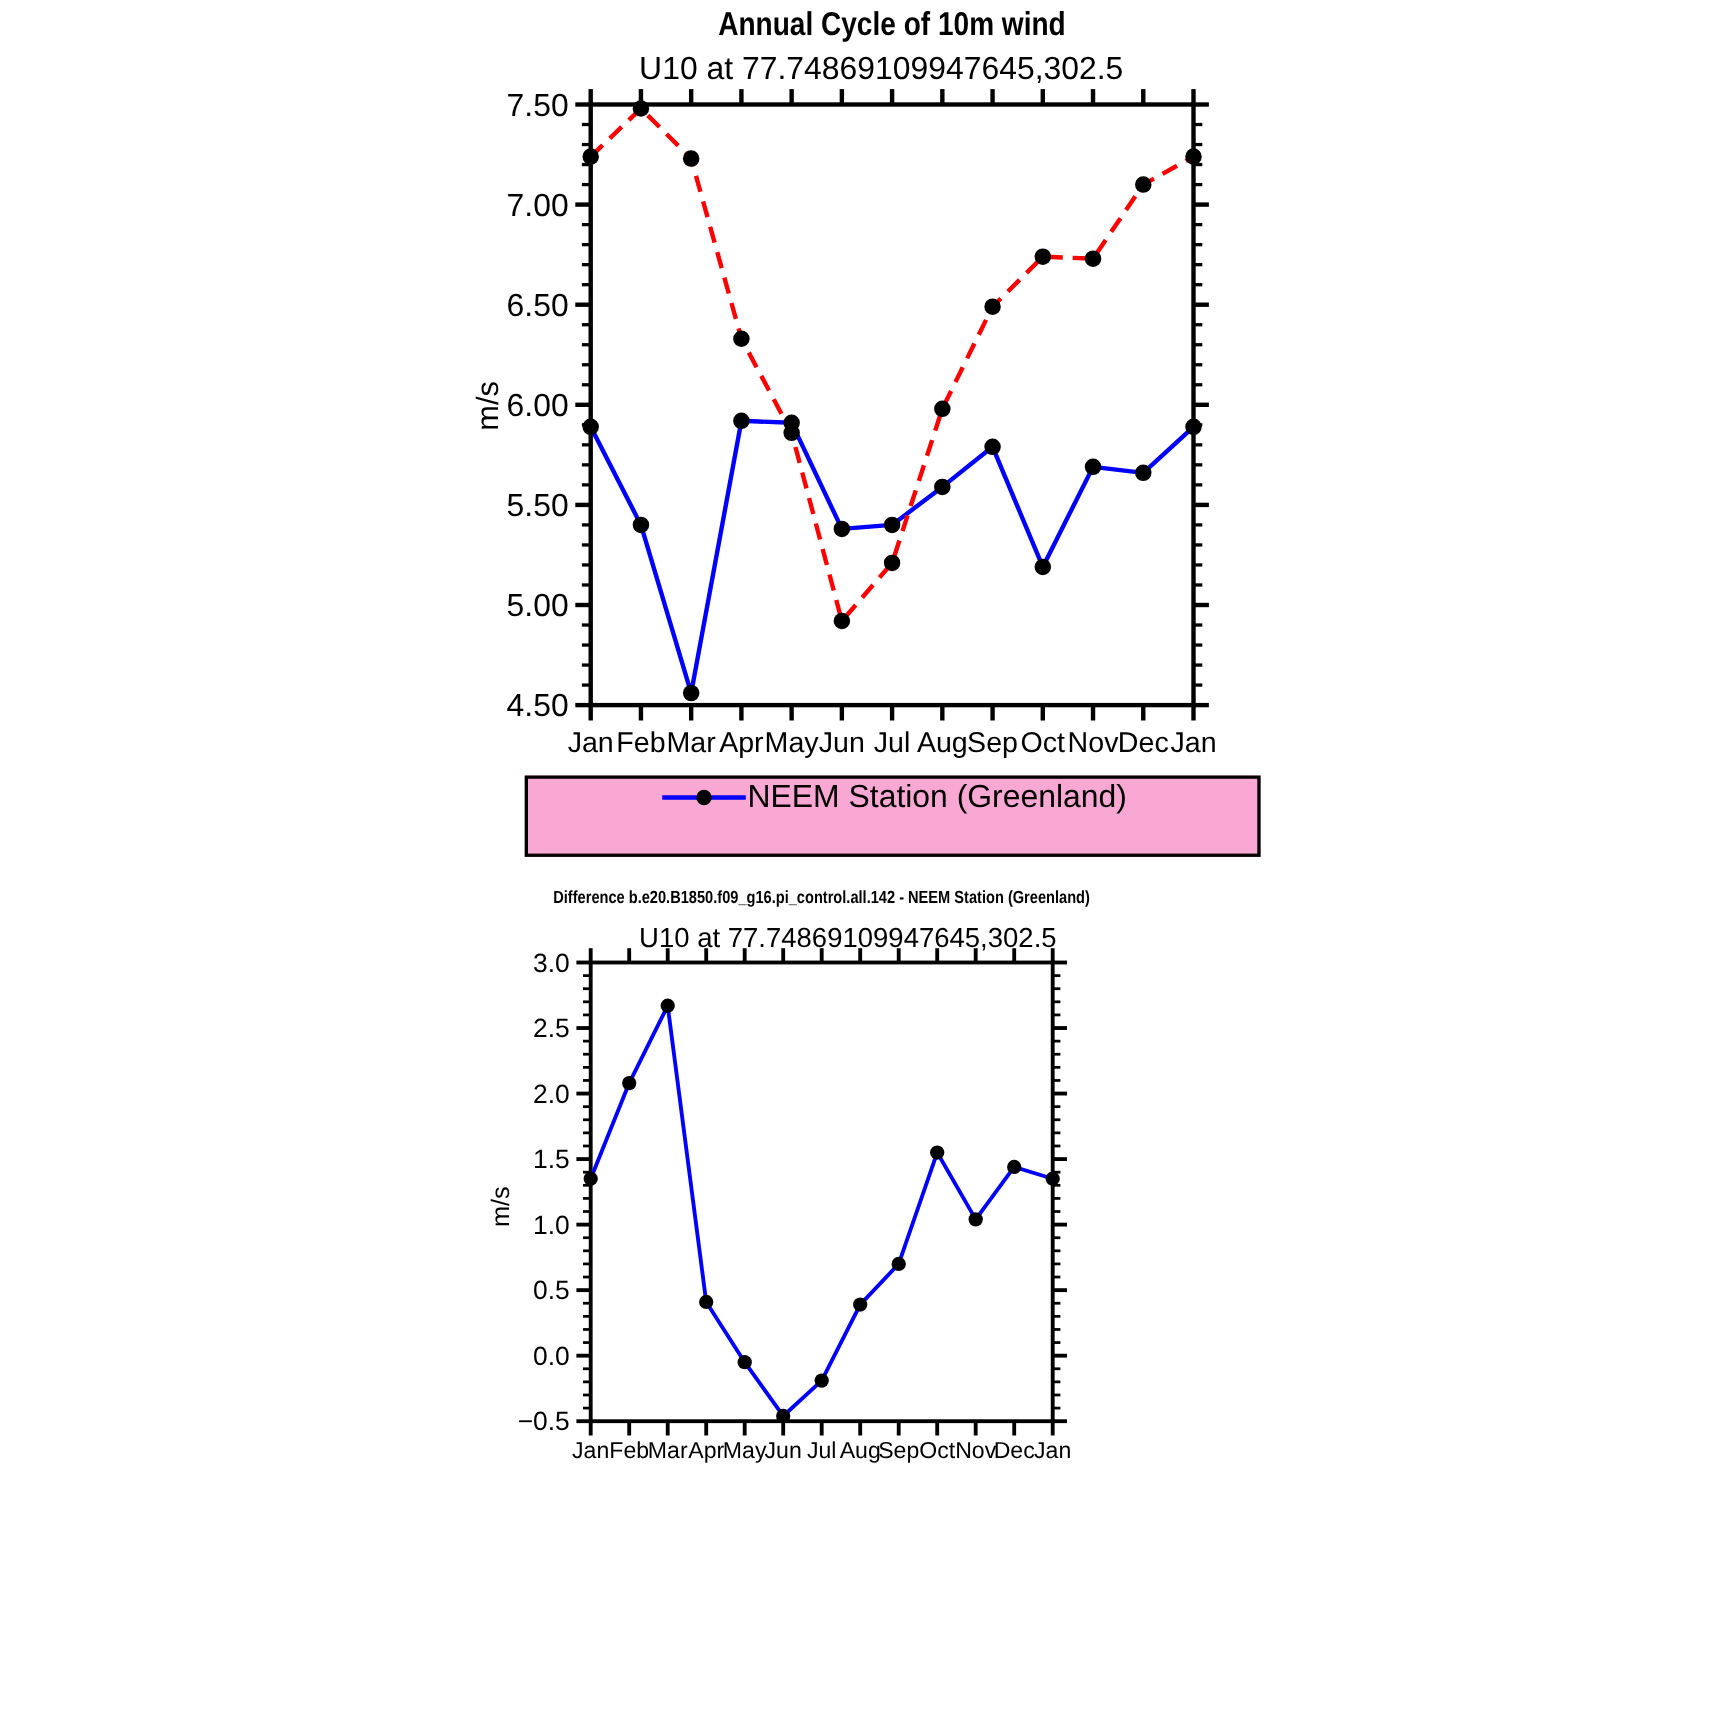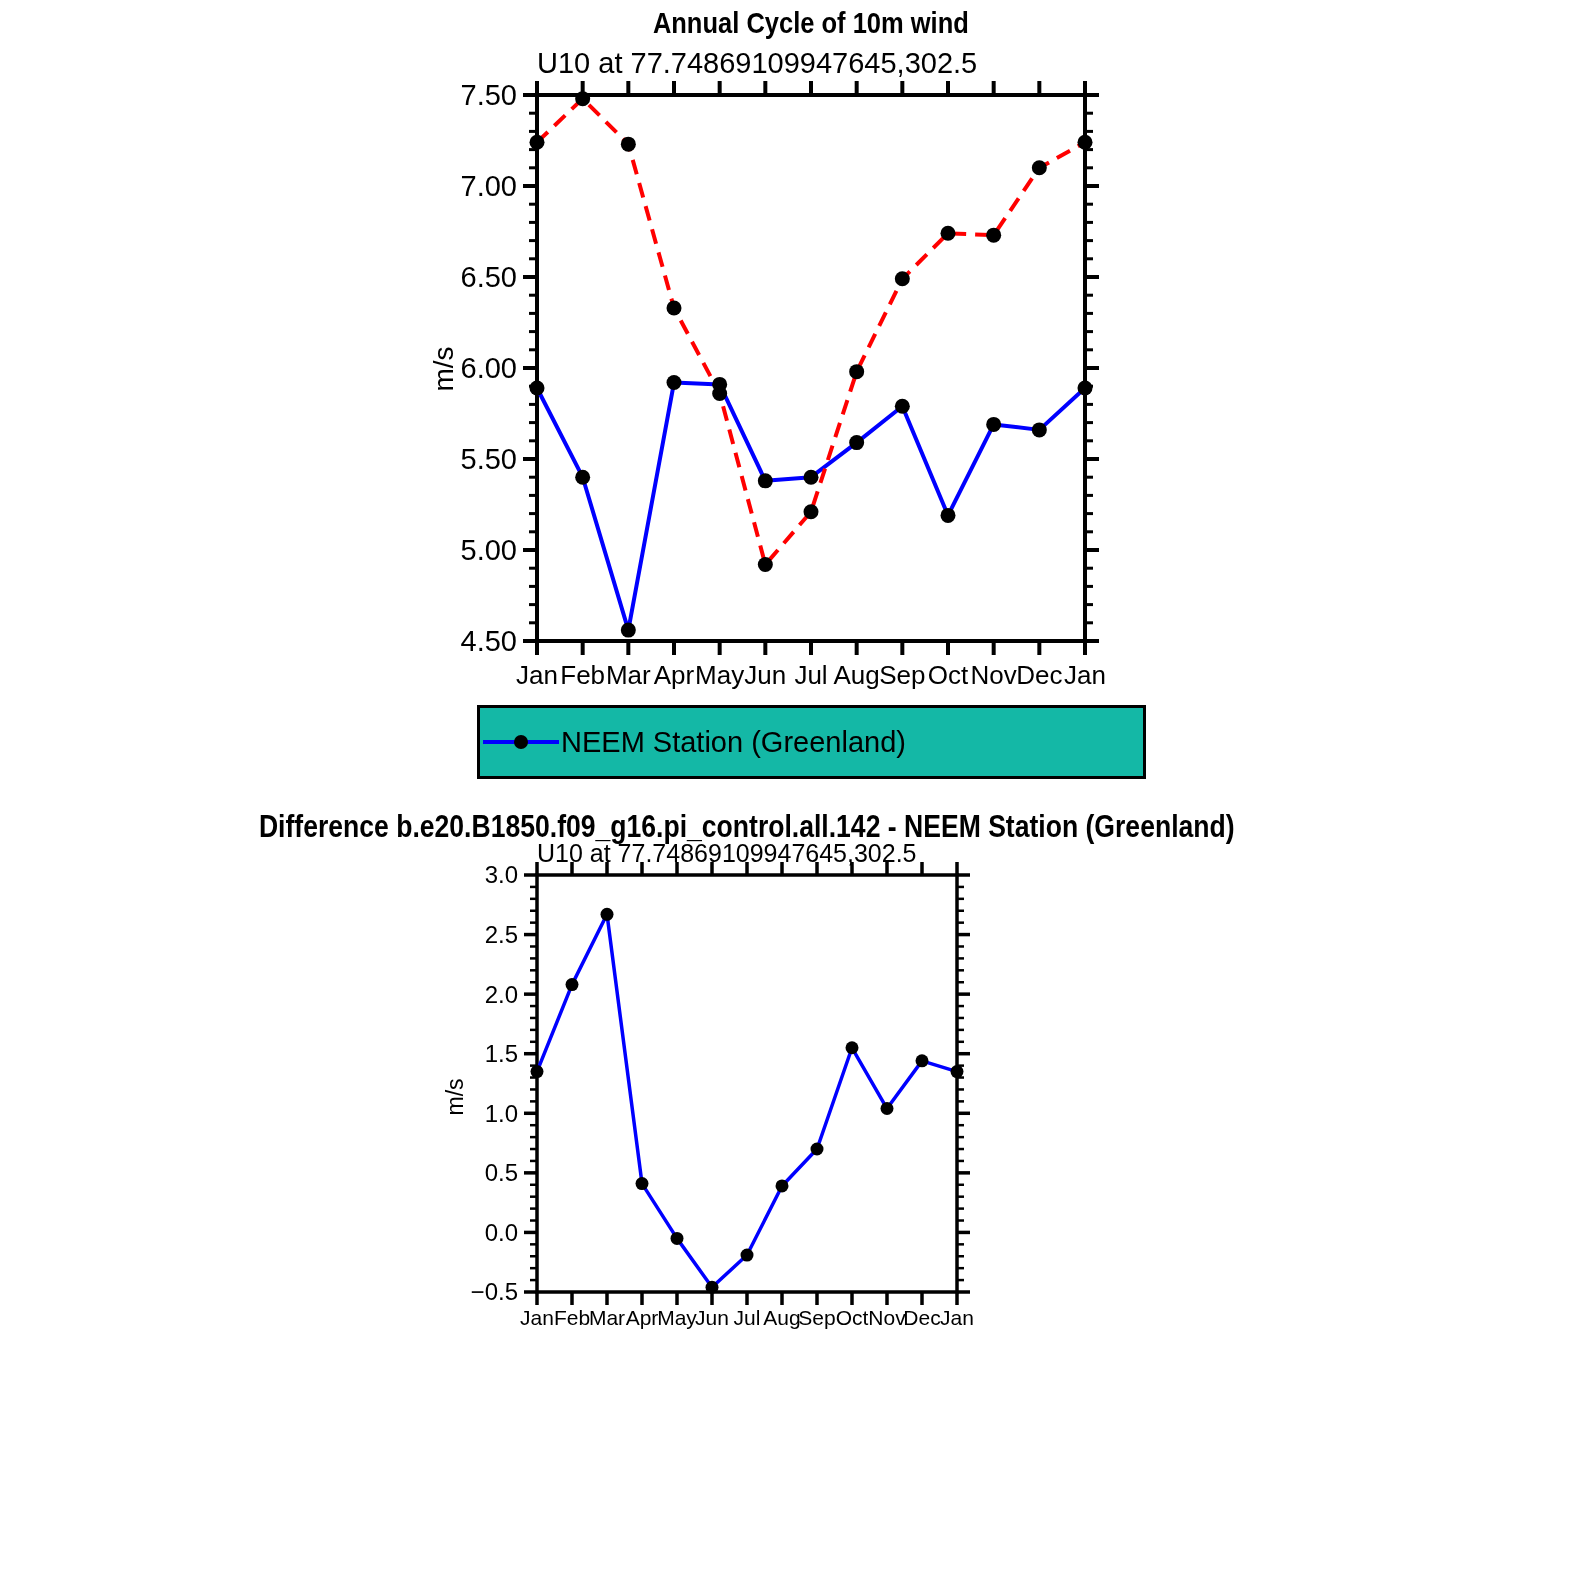--- a/index.html
+++ b/index.html
@@ -6,32 +6,32 @@
   #page{
     position:relative;width:1574px;height:1574px;background:#ffffff;
     font-family:"Liberation Sans",sans-serif;color:#000;overflow:hidden;
   }
   #charts-svg{position:absolute;left:0;top:0;}
   #charts-svg text{font-family:"Liberation Sans",sans-serif;fill:#000;}
   .title{position:absolute;font-weight:bold;white-space:nowrap;}
   .title-inner{display:inline-block;}
   #top-title{left:0;top:6px;width:1622px;text-align:center;font-size:30px;}
   #top-title .title-inner{transform:scaleX(0.85);}
-  #bottom-title{left:0;top:808px;width:1494px;text-align:center;font-size:32px;}
+  #bottom-title{left:0;top:808px;width:1494px;text-align:center;font-size:16px;}
   #bottom-title .title-inner{transform:scaleX(0.83);}
-  .subtitle{position:absolute;white-space:nowrap;}
+  .subtitle{position:absolute;white-space:nowrap;margin-left:44px;}
   #top-subtitle{left:537px;top:47px;font-size:29px;}
   #bottom-subtitle{left:537px;top:839px;font-size:25px;}
   .ylabel{position:absolute;white-space:nowrap;text-align:center;transform:rotate(-90deg);}
   #top-ylabel{left:409px;top:354px;width:70px;height:30px;font-size:28px;line-height:30px;}
   #bottom-ylabel{left:425px;top:1085px;width:60px;height:24px;font-size:23px;line-height:24px;}
   .legend{
     position:absolute;left:477px;top:705px;width:669px;height:74px;
-    border:3px solid #000;box-sizing:border-box;background:#14b8a6;
-    display:flex;flex-direction:column;justify-content:center;
+    border:3px solid #000;box-sizing:border-box;background:#f9a8d4;
+    display:flex;flex-direction:row;justify-content:center;
   }
   .legend-row{display:flex;align-items:center;height:34px;padding-left:1px;}
   .legend-sample{flex:0 0 auto;display:block;}
   .legend-label{font-size:29px;white-space:nowrap;transform-origin:left center;display:inline-block;}
   .legend-label.squeeze{transform:scaleX(0.95);}
 </style>
 </head>
 <body>
 
 <div id="page">

